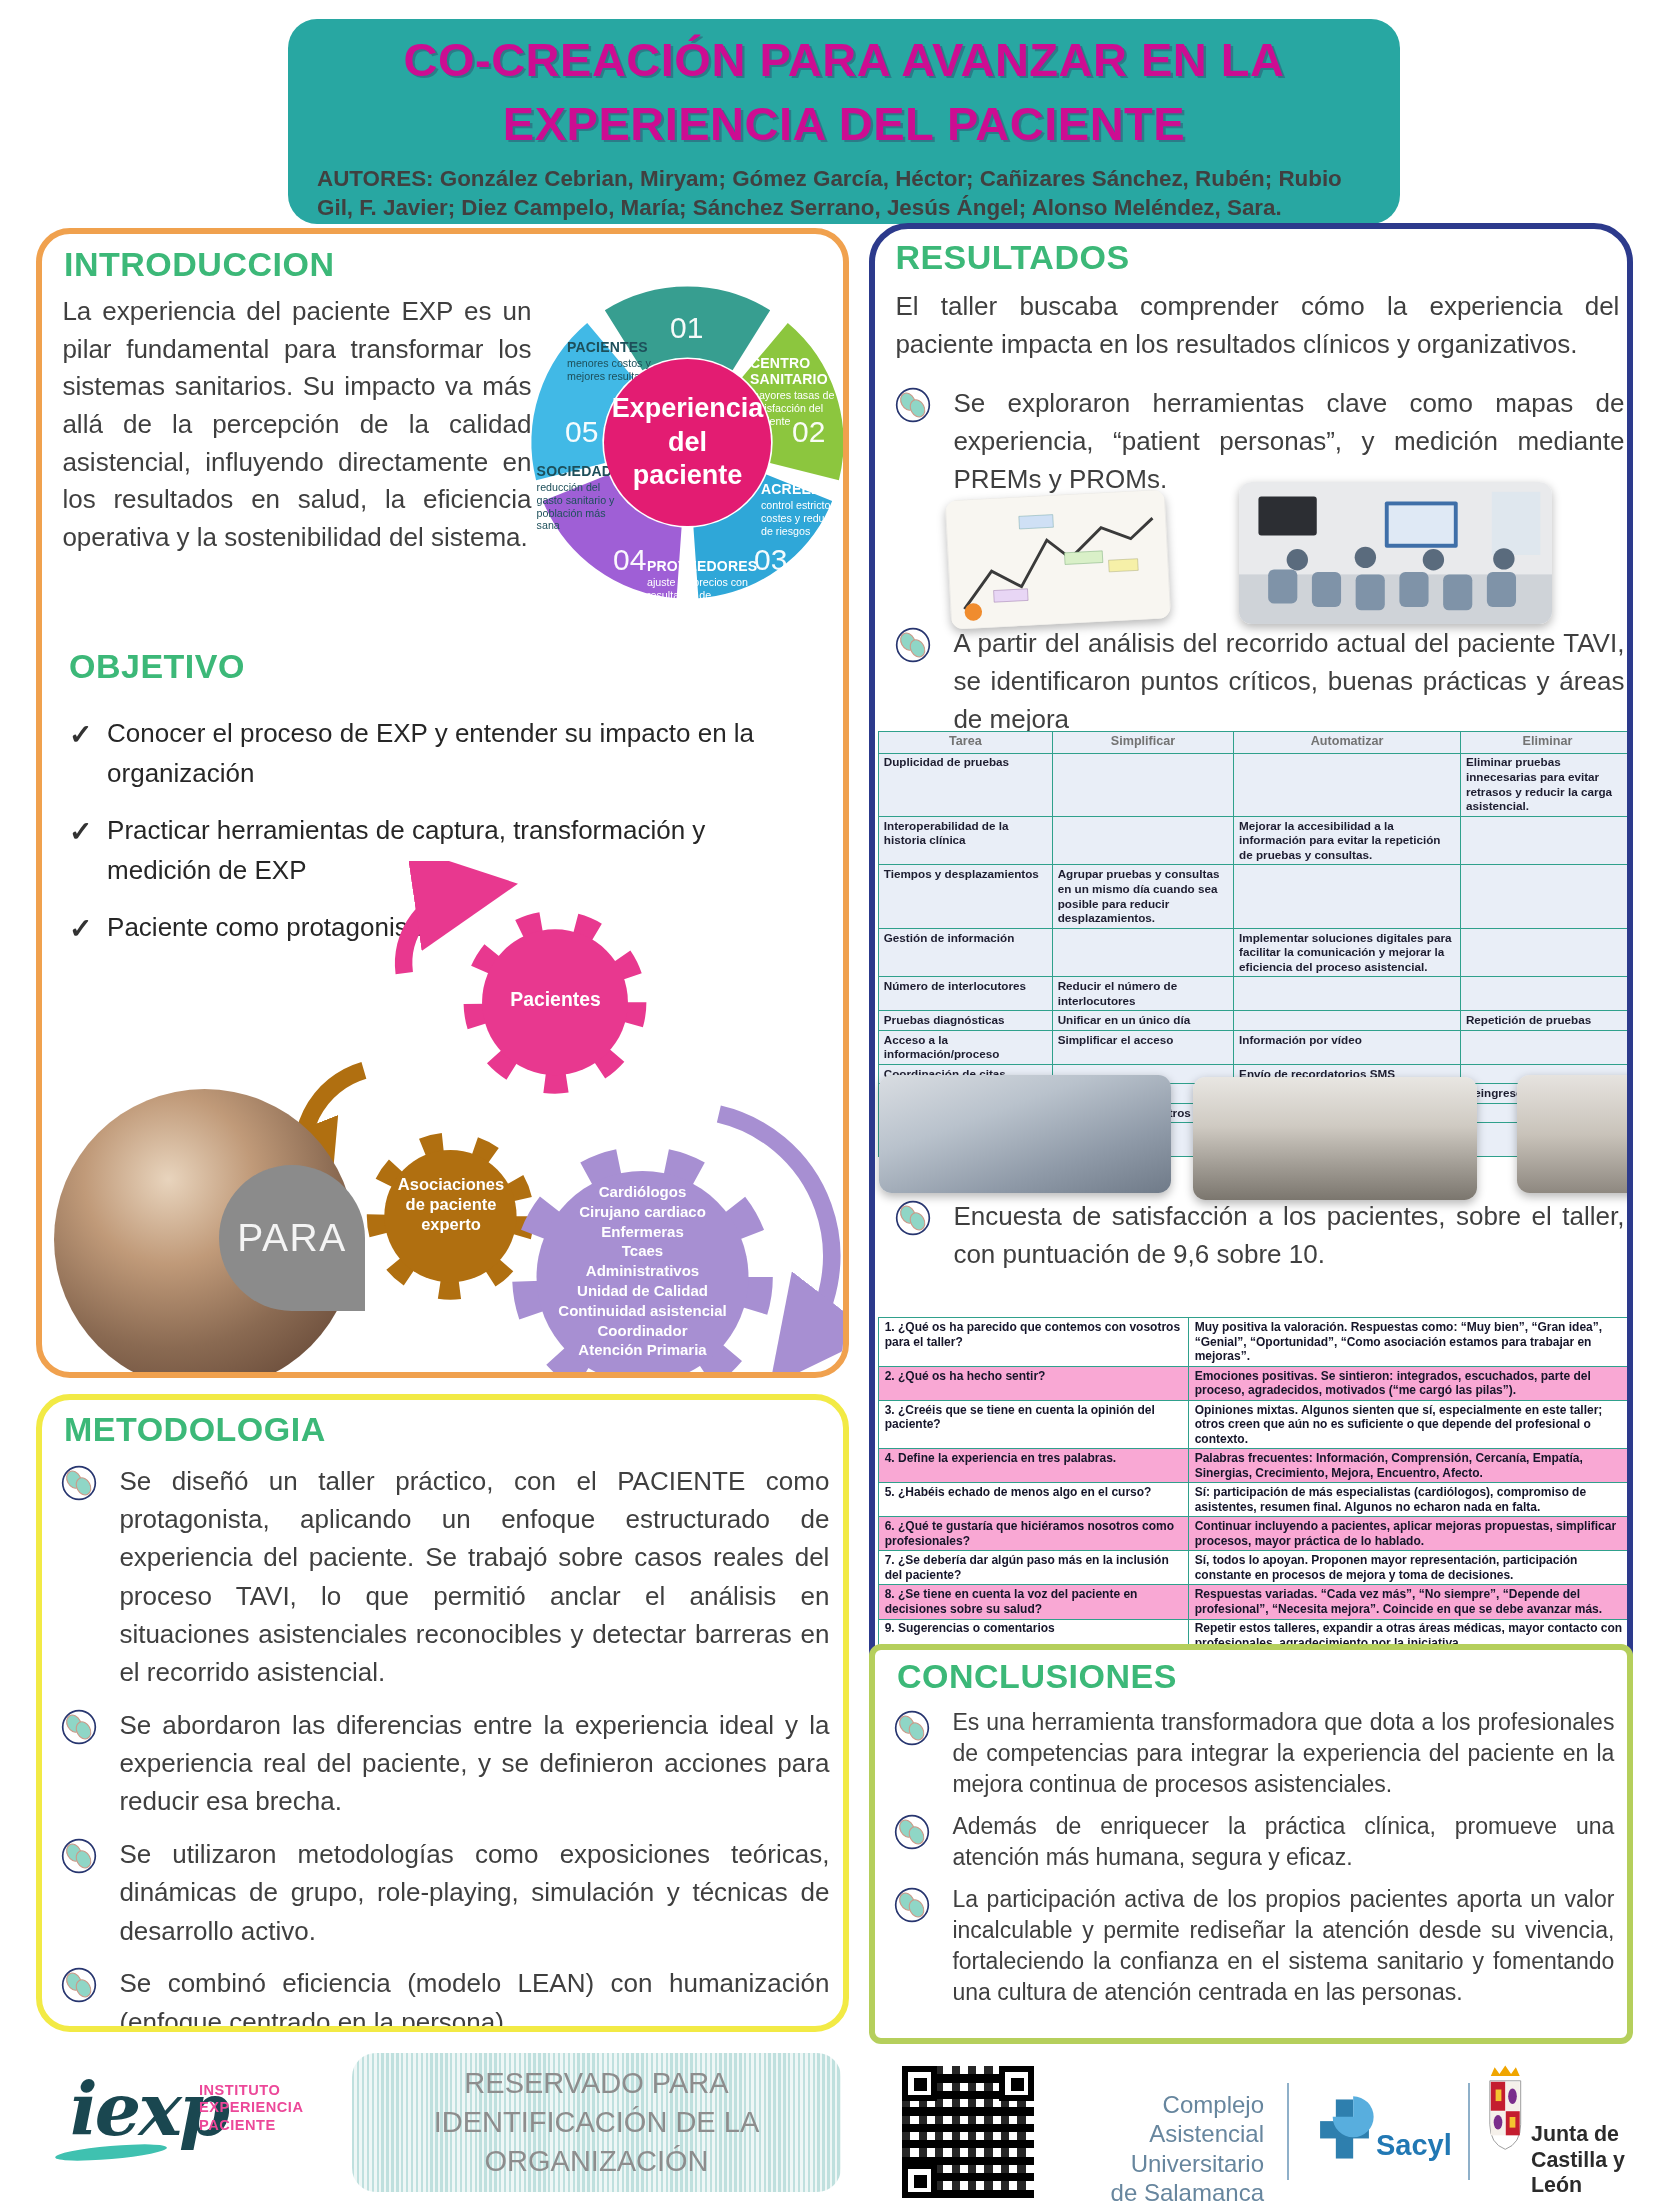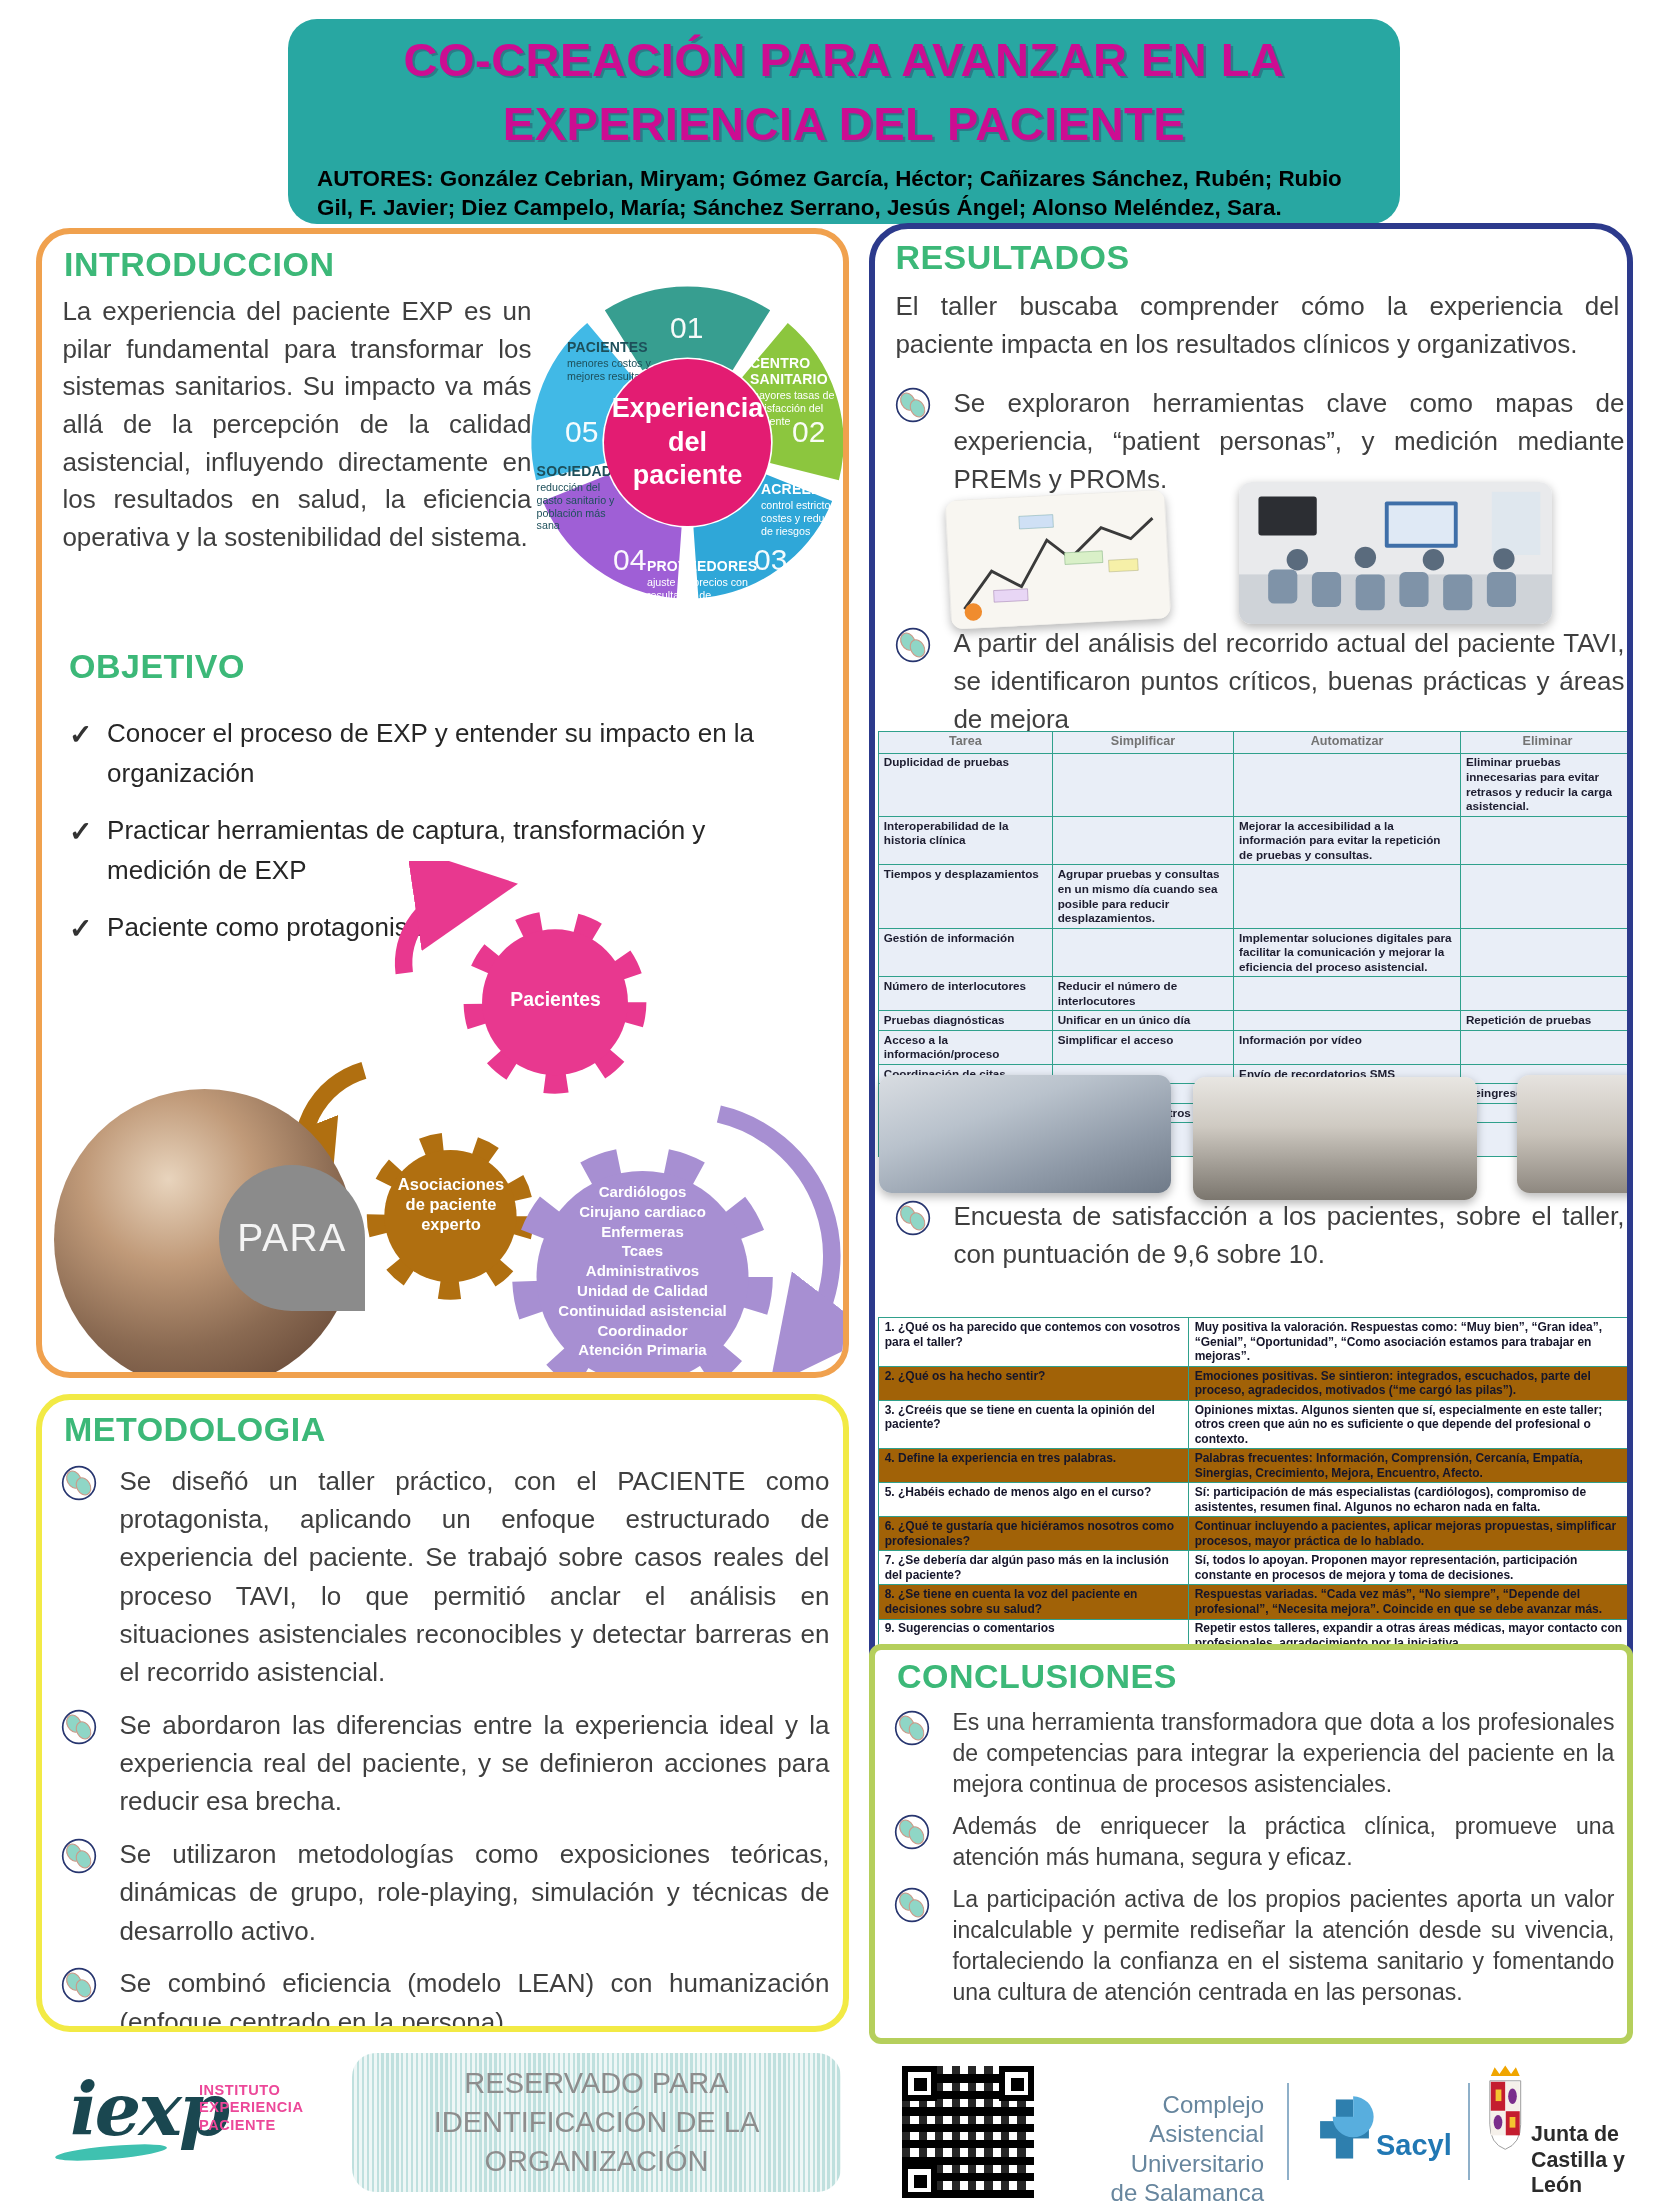--- a/index.html
+++ b/index.html
@@ -2,21 +2,21 @@
 <html style="font-size:7.8px"><head>
 <meta charset="utf-8">
 <style>
   *{box-sizing:border-box;margin:0;padding:0}
   html,body{width:1654px;height:2205px;background:#ffffff;font-family:"Liberation Sans",sans-serif}
   #poster{position:relative;width:1654px;height:2205px;overflow:hidden}
 
   
   #header{position:absolute;left:288px;top:19.4px;width:1112px;height:205px;background:#28a7a2;border-radius:29px;padding:9px 29px 0 29px}
   .title{display:block;text-align:center;font-size:47px;font-weight:800;color:#cc0d92;letter-spacing:0.5px;line-height:1.35;text-shadow:2.4px 2.4px 0 rgba(50,45,90,.35)}
-  .authors{margin-top:8.8px;font-size:22.4px;font-weight:700;color:#000000;line-height:1.3;text-align:left}
+  .authors{margin-top:8.8px;font-size:22.4px;font-weight:700;color:#404040;line-height:1.3;text-align:left}
 
   
   .box{position:absolute;background:#fff;overflow:hidden}
   #box-intro{left:36px;top:228px;width:813px;height:1150px;border:6.3px solid #f0a14e;border-radius:34px}
   #box-metodo{left:36px;top:1394px;width:813px;height:638px;border:6.3px solid #f2ea45;border-radius:34px}
   #box-result{left:869px;top:223px;width:764px;height:1466px;border:6.8px solid #2c3a8c;border-radius:39px}
   #box-concl{left:869px;top:1644px;width:764px;height:400px;border:6.3px solid #b5cf5c;border-radius:12px}
 
   .h-green{font-size:34px;font-weight:800;color:#3cb878;letter-spacing:0.5px}
   .para{font-size:26px;line-height:1.45;color:#3f3f3f;text-align:justify}
@@ -71,21 +71,21 @@
   #photo-presenter{left:642px;top:846px;width:132px;height:118px;background:linear-gradient(180deg,#e6e3df 0%,#c9c3ba 50%,#8e8880 100%)}
 
   table{border-collapse:collapse;table-layout:fixed;width:100%}
   #imp-wrap{position:absolute;left:2.9px;top:502px;width:757px}
   #imp-table{background:#e9eef7;font-size:11.7px;line-height:1.25;color:#1d1d30;font-weight:600}
   #imp-table th{color:#737373;font-size:12.6px;font-weight:800;text-align:center;padding:2.4px 1.9px;border:1.5px solid #2fa08c}
   #imp-table td{padding:1.9px 4.9px;vertical-align:top;border:1.5px solid #2fa08c}
   #survey-wrap{position:absolute;left:2.9px;top:1088px;width:757px}
   #survey-table{font-size:12px;line-height:1.22;color:#15152a;font-weight:700}
   #survey-table td{padding:1.9px 5.8px;vertical-align:top;border:1.5px solid #2fa08c;background:#fff}
-  #survey-table tr.alt td{background:#a16207}
+  #survey-table tr.alt td{background:#f9a8d4}
 
   
   #concl-heading{position:absolute;left:22px;top:6.8px}
   #concl-list{position:absolute;left:19.4px;top:57px;width:720px}
   #concl-list .bullet-text{font-size:23px;line-height:1.35}
   #concl-list .bullet{margin-bottom:10.7px}
 
   
   #footer{position:absolute;left:0;top:2044px;width:1654px;height:161px}
   #iexp{position:absolute;left:70px;top:29px;width:272px;height:126px}

